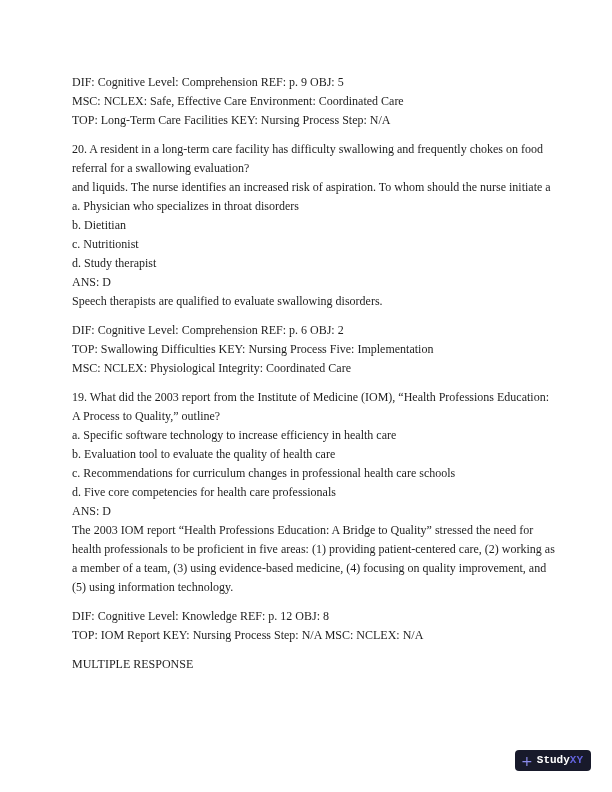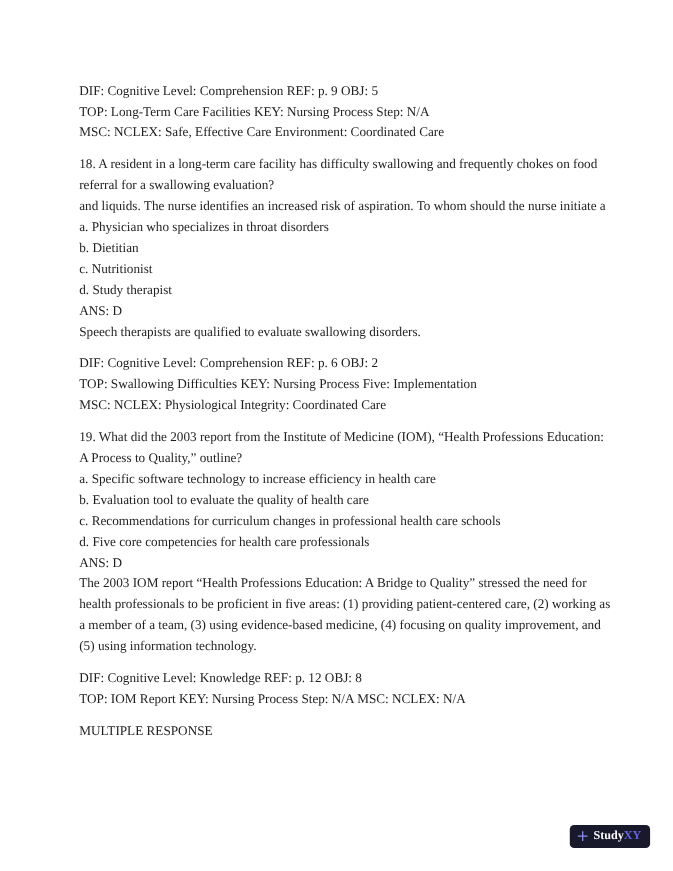--- a/index.html
+++ b/index.html
@@ -43,42 +43,42 @@
   }
   .logo-plus {
     font-family: "DejaVu Sans", sans-serif;
     font-size: 14px;
     font-weight: 400;
     line-height: 1;
     color: var(--logo-plus);
     transform: translateY(-0.5px);
   }
   .logo-text {
-    font-family: Liberation Serif, serif;
+    font-family: Liberation Mono, monospace;
     font-size: 11px;
     font-weight: 700;
     line-height: 1;
     color: var(--logo-text);
   }
   .logo-accent { color: var(--logo-accent); }
 </style>
 </head>
 <body>
 
 <div class="page">
   <div class="content">
 
     <div class="para">
       <div class="line">DIF: Cognitive Level: Comprehension REF: p. 9 OBJ: 5</div>
+      <div class="line">MSC: NCLEX: Safe, Effective Care Environment: Coordinated Care</div>
       <div class="line">TOP: Long-Term Care Facilities KEY: Nursing Process Step: N/A</div>
-      <div class="line">MSC: NCLEX: Safe, Effective Care Environment: Coordinated Care</div>
     </div>
 
     <div class="para">
-      <div class="line">18. A resident in a long-term care facility has difficulty swallowing and frequently chokes on food</div>
+      <div class="line">20. A resident in a long-term care facility has difficulty swallowing and frequently chokes on food</div>
       <div class="line">referral for a swallowing evaluation?</div>
       <div class="line">and liquids. The nurse identifies an increased risk of aspiration. To whom should the nurse initiate a</div>
       <div class="line">a. Physician who specializes in throat disorders</div>
       <div class="line">b. Dietitian</div>
       <div class="line">c. Nutritionist</div>
       <div class="line">d. Study therapist</div>
       <div class="line">ANS: D</div>
       <div class="line">Speech therapists are qualified to evaluate swallowing disorders.</div>
     </div>
 

